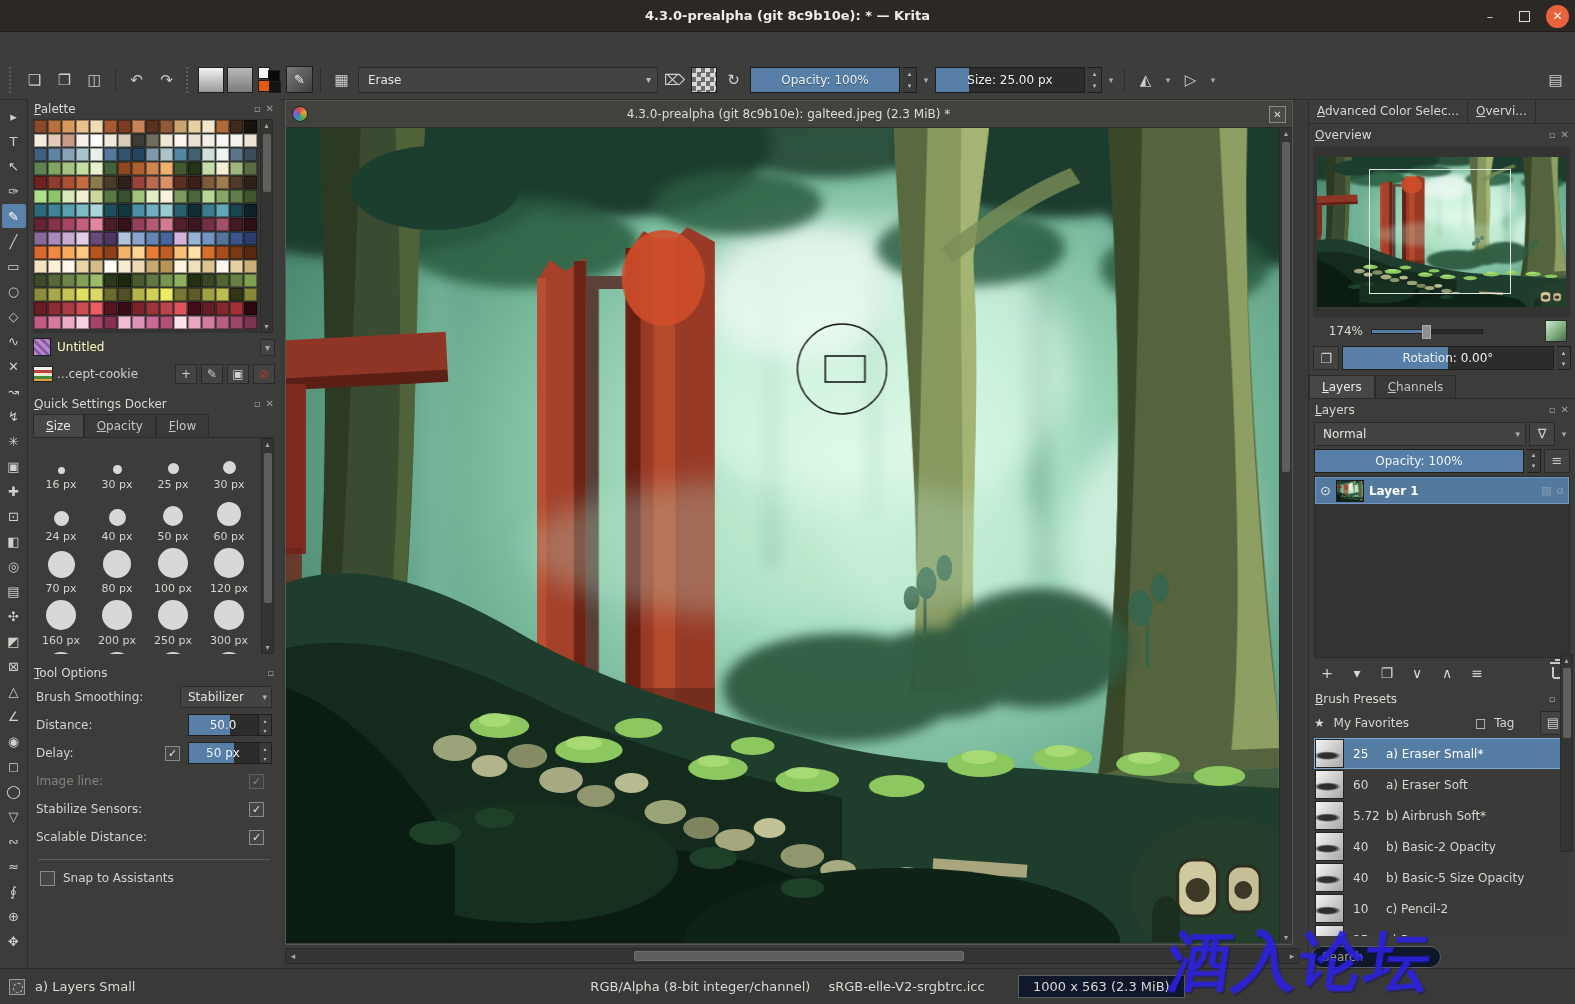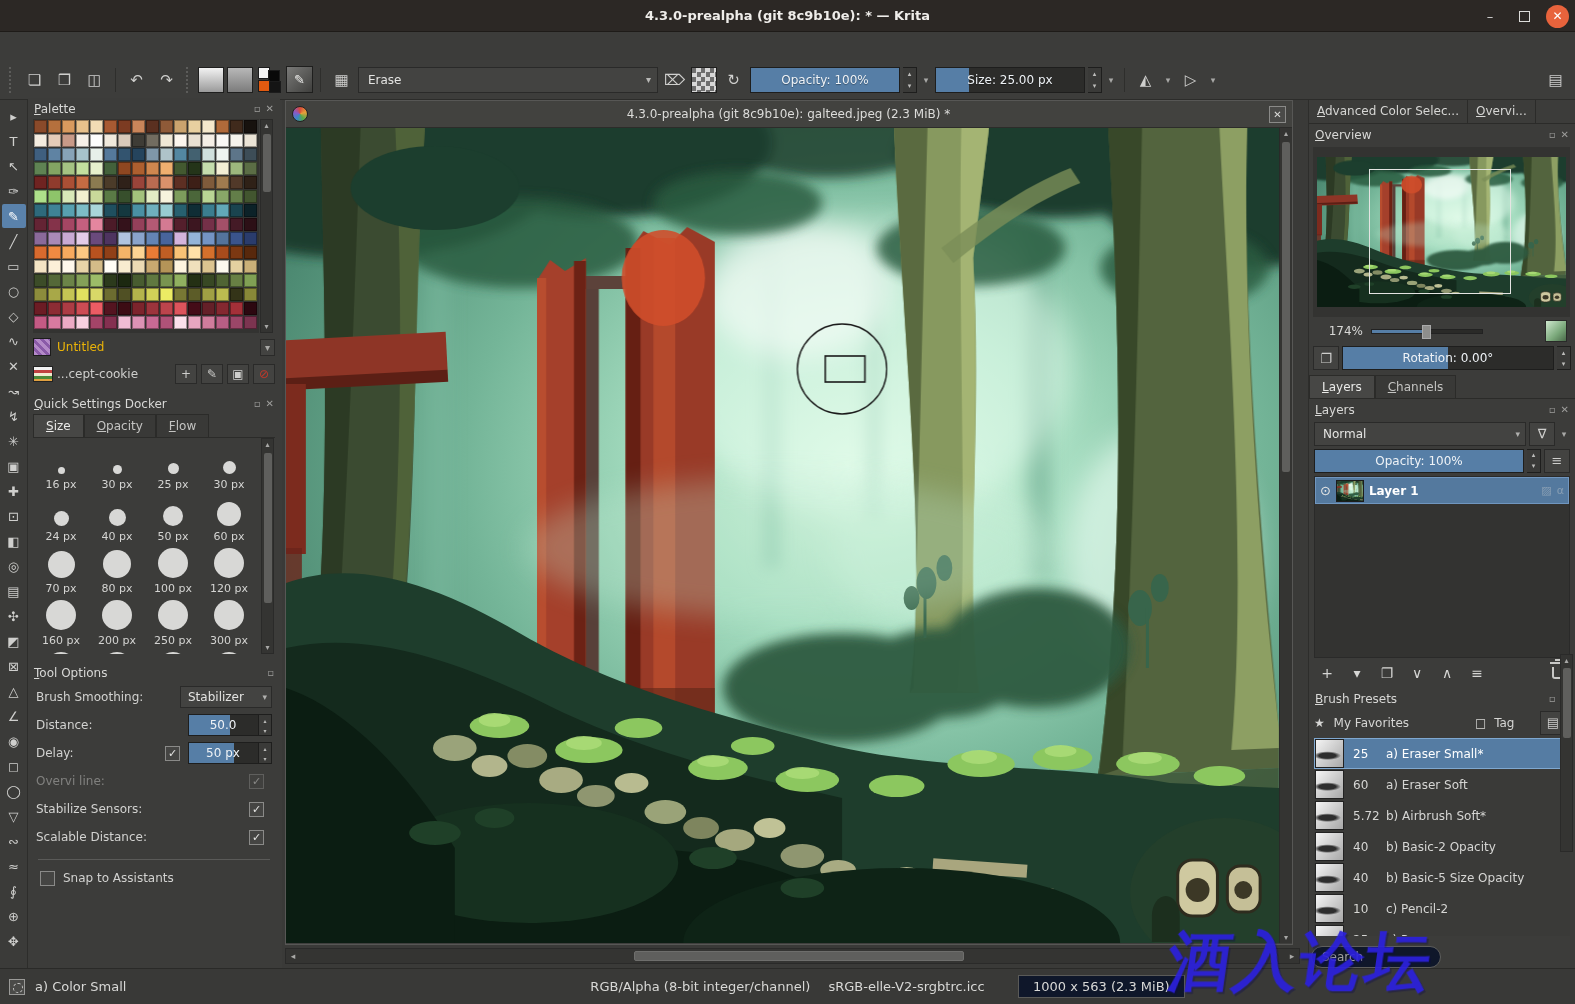--- a/index.html
+++ b/index.html
@@ -64,21 +64,21 @@
   .docker-head .dicons { margin-left:auto; display:flex; gap:5px; color:#9e9e9c; font-size:10px; }
   .pal-grid-wrap { position:relative; margin-left:5px; width:240px; height:214px; }
   .pal-grid { width:226px; height:214px; overflow:hidden; background:#333331; padding:1px; }
   .sw { float:left; width:13px; height:13px; margin:0 1px 1px 0; border:1px solid rgba(0,0,0,.35); }
   .vscroll { position:absolute; right:0; top:0; width:13px; background:#343432; border:1px solid #2a2a29; }
   .vscroll .varr { position:absolute; left:0; width:11px; text-align:center; font-size:8px; color:#a8a8a6; }
   .vscroll .vthumb { position:absolute; left:2px; width:8px; background:#5f5f5d; border-radius:2px; }
   .palrow { display:flex; align-items:center; height:24px; margin:2px 5px 0 5px; gap:6px; }
   .palrow .swatch { width:18px; height:18px; border:1px solid #1c1c1b;
     background:repeating-linear-gradient(45deg,#b48ac8 0 3px,#8a5aa8 3px 6px); }
-  .palrow .pname { flex:1; color:#eab308; }
+  .palrow .pname { flex:1; color:#fef9c3; }
   .palrow .arr { color:#a8a8a6; font-size:10px; padding:2px 4px; border:1px solid #2a2a29; background:#434341; }
   .cookierow { display:flex; align-items:center; height:26px; margin:2px 5px 0 5px; gap:4px; }
   .cookierow .picon { width:20px; height:16px; border:1px solid #222;
     background:linear-gradient(#f2f2f2 0 3px,#c04040 3px 6px,#f0ead0 6px 9px,#4a8a3a 9px 12px,#e0a040 12px 16px); }
   .cookierow .cname { flex:1; color:#cfcfcd; }
   .cbtn { width:22px; height:20px; display:flex; align-items:center; justify-content:center; border:1px solid #2a2a29;
     background:#434341; color:#cfcfcd; font-size:12px; }
   .cbtn.no { color:#c0392b; }
 
   .qsd { margin-top:6px; }
@@ -862,21 +862,21 @@
             <div class="spin">
               <div class="sfill" style="width: 55%;"></div>
               <span class="sval">50 px</span>
               <div class="scol">
                 <span>▴</span>
                 <span>▾</span>
               </div>
             </div>
           </div>
           <div class="to-row dis">
-            <span class="to-label">Overvi line:</span>
+            <span class="to-label">Image line:</span>
             <span class="cb">✓</span>
           </div>
           <div class="to-row">
             <span class="to-label">Stabilize Sensors:</span>
             <span class="cb">✓</span>
           </div>
           <div class="to-row">
             <span class="to-label">Scalable Distance:</span>
             <span class="cb">✓</span>
           </div>
@@ -1066,21 +1066,21 @@
       <span class="varr" style="top:1px;">▴</span>
       <span class="vthumb" style="top:13px; height:70px;"></span>
     </div>
     <div class="searchbox">
       <span>Search</span>
     </div>
   </div>
 
   <div class="statusbar">
     <span class="st-icon"></span>
-    <span>a) Color Small</span>
+    <span>a) Layers Small</span>
     <span class="st-center">
       <span>RGB/Alpha (8-bit integer/channel)</span>
       <span>sRGB-elle-V2-srgbtrc.icc</span>
     </span>
     <span class="st-dims">1000 x 563 (2.3 MiB)</span>
   </div>
 
   <div class="watermark">酒入论坛</div>
 </div>
 

